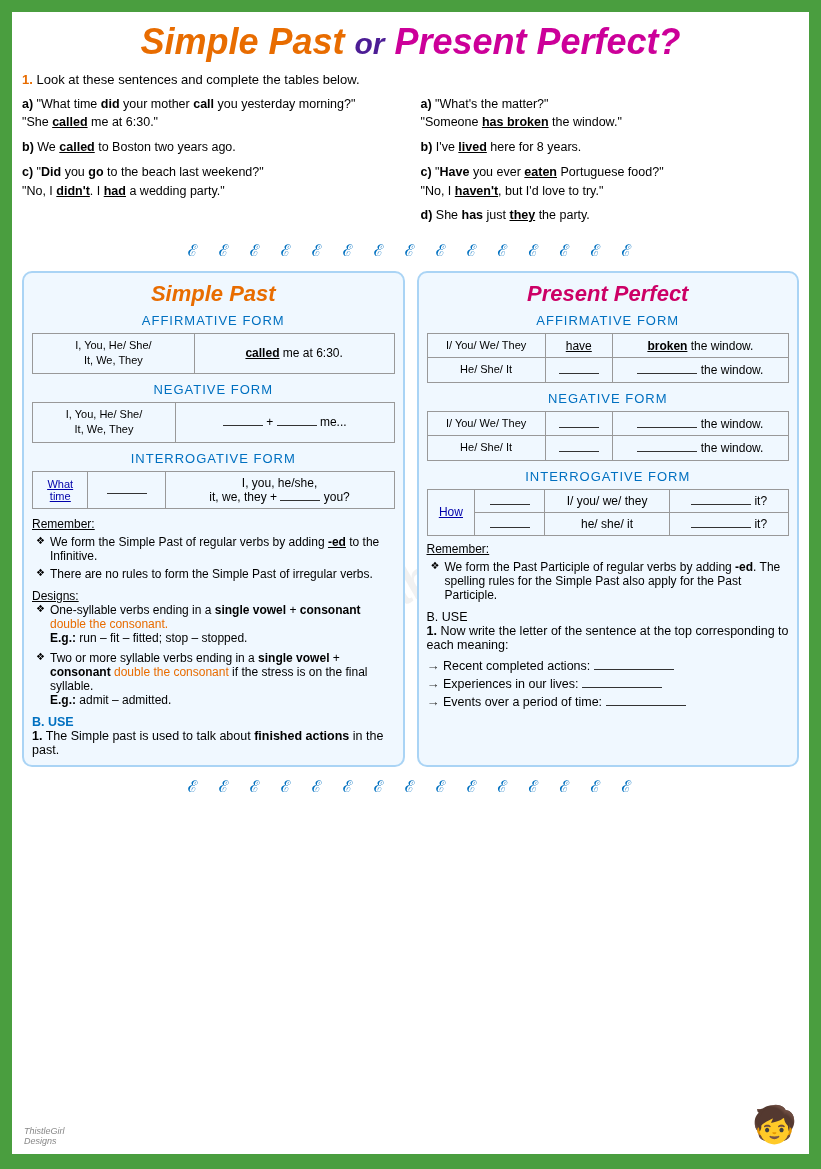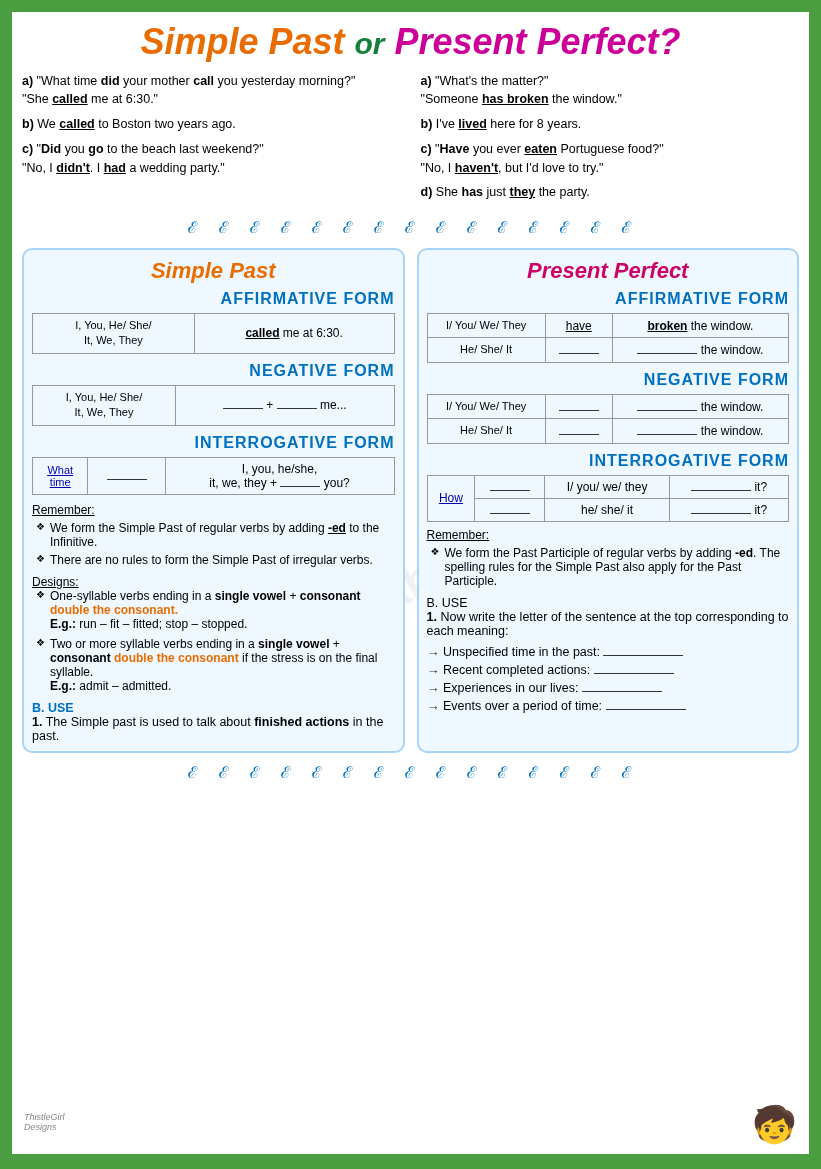--- a/index.html
+++ b/index.html
@@ -22,21 +22,21 @@
       text-align: center;
       margin-bottom: 10px;
     }
     .title-area h1 {
       font-size: 36px;
       font-weight: bold;
       font-style: italic;
       line-height: 1.1;
     }
     .title-simple { color: #e86c00; }
-    .title-or { color: #15803d; font-size: 30px; }
+    .title-or { color: #4c1d95; font-size: 30px; }
     .title-present { color: #cc0099; }
     .title-q { color: #cc0099; }
 
     .section-a-label {
       color: #0070c0;
       font-weight: bold;
       font-size: 14px;
       margin-bottom: 4px;
     }
     .instruction {
@@ -90,24 +90,24 @@
     }
     .tense-title-pp {
       text-align: center;
       color: #cc0066;
       font-size: 22px;
       font-weight: bold;
       font-style: italic;
       margin-bottom: 6px;
     }
     .form-label {
-      text-align: right;
+      text-align: center;
       color: #0070c0;
-      font-size: 16px;
-      font-weight: bold;
+      font-size: 13px;
+      font-weight: normal;
       letter-spacing: 1px;
       margin-bottom: 5px;
     }
 
     
     .form-table {
       width: 100%;
       border-collapse: collapse;
       margin-bottom: 8px;
       font-size: 12px;
@@ -223,21 +223,21 @@
       top: 50%;
       left: 50%;
       transform: translate(-50%, -50%) rotate(-30deg);
       font-size: 48px;
       color: rgba(200,200,200,0.25);
       font-weight: bold;
       pointer-events: none;
       white-space: nowrap;
     }
 
-    .orange-bold { color: #e86c00; font-weight: bold; }
+    .orange-bold { color: #e86c00; font-weight: normal; }
 
     .pp-interrog-table {
       width: 100%;
       border-collapse: collapse;
       font-size: 12px;
       margin-bottom: 6px;
     }
     .pp-interrog-table td {
       border: 1px solid #999;
       padding: 4px 5px;
@@ -254,21 +254,21 @@
 
     .b-use-right {
       font-size: 12.5px;
     }
     .b-use-right .arrow-item {
       margin-bottom: 3px;
     }
 
     .logo-area {
       position: absolute;
-      bottom: 22px;
+      bottom: 8px;
       left: 12px;
       font-size: 10px;
       color: #555;
     }
     .char-bottom-right {
       position: absolute;
       bottom: 8px;
       right: 12px;
       font-size: 36px;
     }
@@ -280,20 +280,24 @@
 
   <div class="watermark">ELprintables.com</div>
 
   <div class="title-area">
     <h1>
       <span class="title-simple">Simple Past </span><span class="title-or">or</span><span class="title-present"> Present Perfect</span><span class="title-q">?</span>
     </h1>
   </div>
 
 
+  <div class="instruction">
+    <span class="num">1.</span>
+    <span>Look at these sentences and complete the tables below.</span>
+  </div>
 
   <div class="two-col">
     <div class="col-left">
 
       <div class="sentence-block">
         <span class="label">a)</span>
         <span>"What time <b>did</b> your mother <b>call</b> you yesterday morning?"</span><br>
         <span>"She <u><b>called</b></u> me at 6:30."</span>
       </div>
 
@@ -452,23 +456,20 @@
         <ul>
           <li>We form the Past Participle of regular verbs by adding <b>-ed</b>. The spelling rules for the Simple Past also apply for the Past Participle.</li>
         </ul>
       </div>
 
       <div class="b-use-right" style="margin-top:8px;">
         <span class="b-label">B. USE</span><br>
         <span><b>1.</b></span>
         <span> Now write the letter of the sentence at the top corresponding to each meaning:</span>
         <div style="margin-top:6px;">
-          <div class="arrow-item">
-            <span class="arrow">→</span> Unspecified time in the past: <span class="fill-line"></span>
-          </div>
           <div class="arrow-item">
             <span class="arrow">→</span> Recent completed actions: <span class="fill-line"></span>
           </div>
           <div class="arrow-item">
             <span class="arrow">→</span> Experiences in our lives: <span class="fill-line"></span>
           </div>
           <div class="arrow-item">
             <span class="arrow">→</span> Events over a period of time: <span class="fill-line"></span>
           </div>
         </div>

